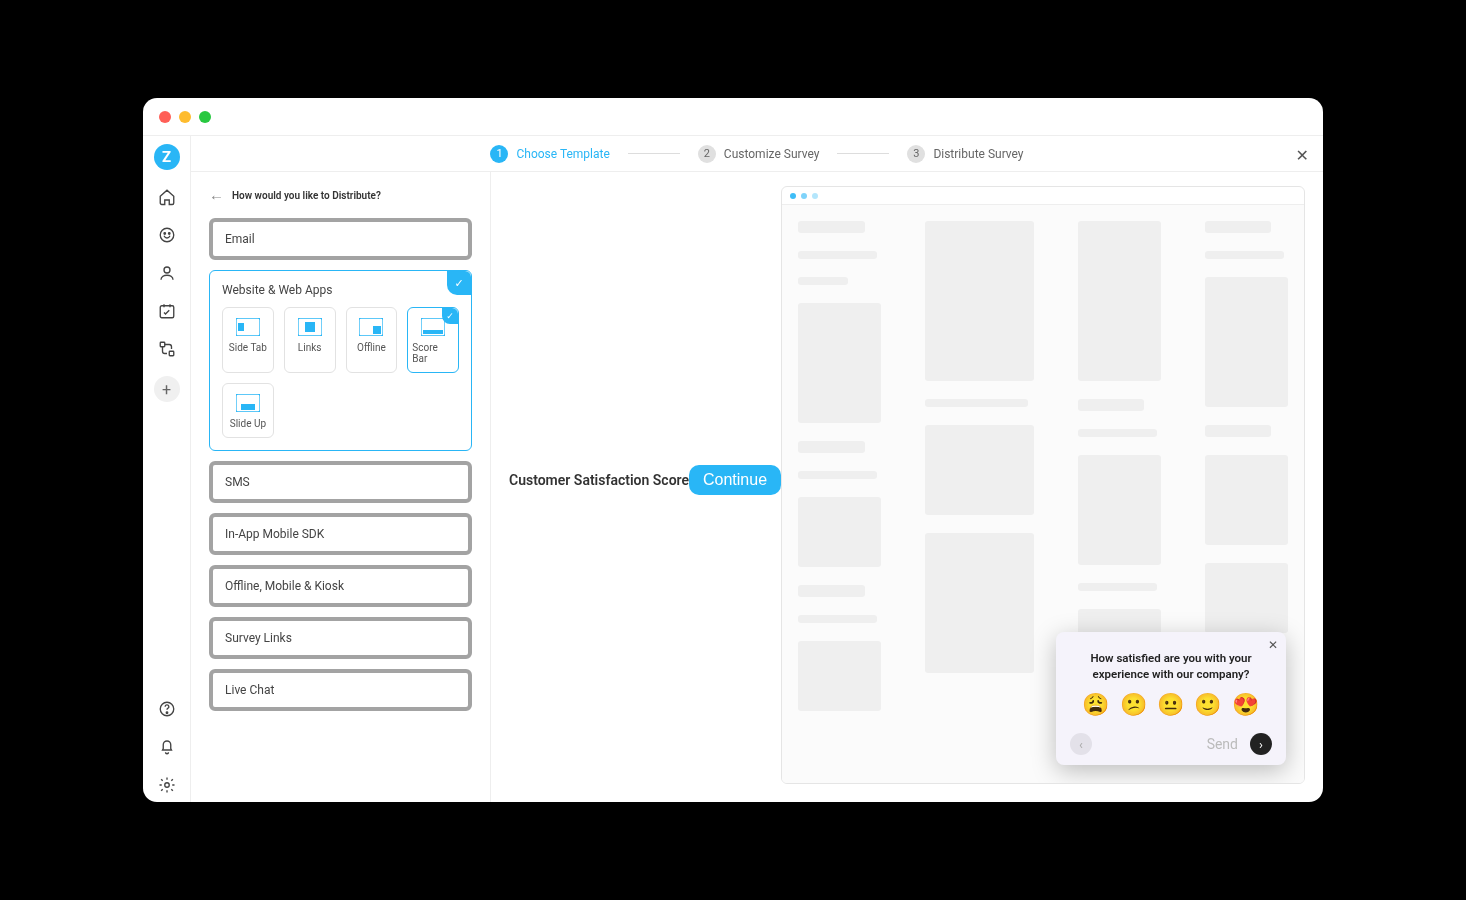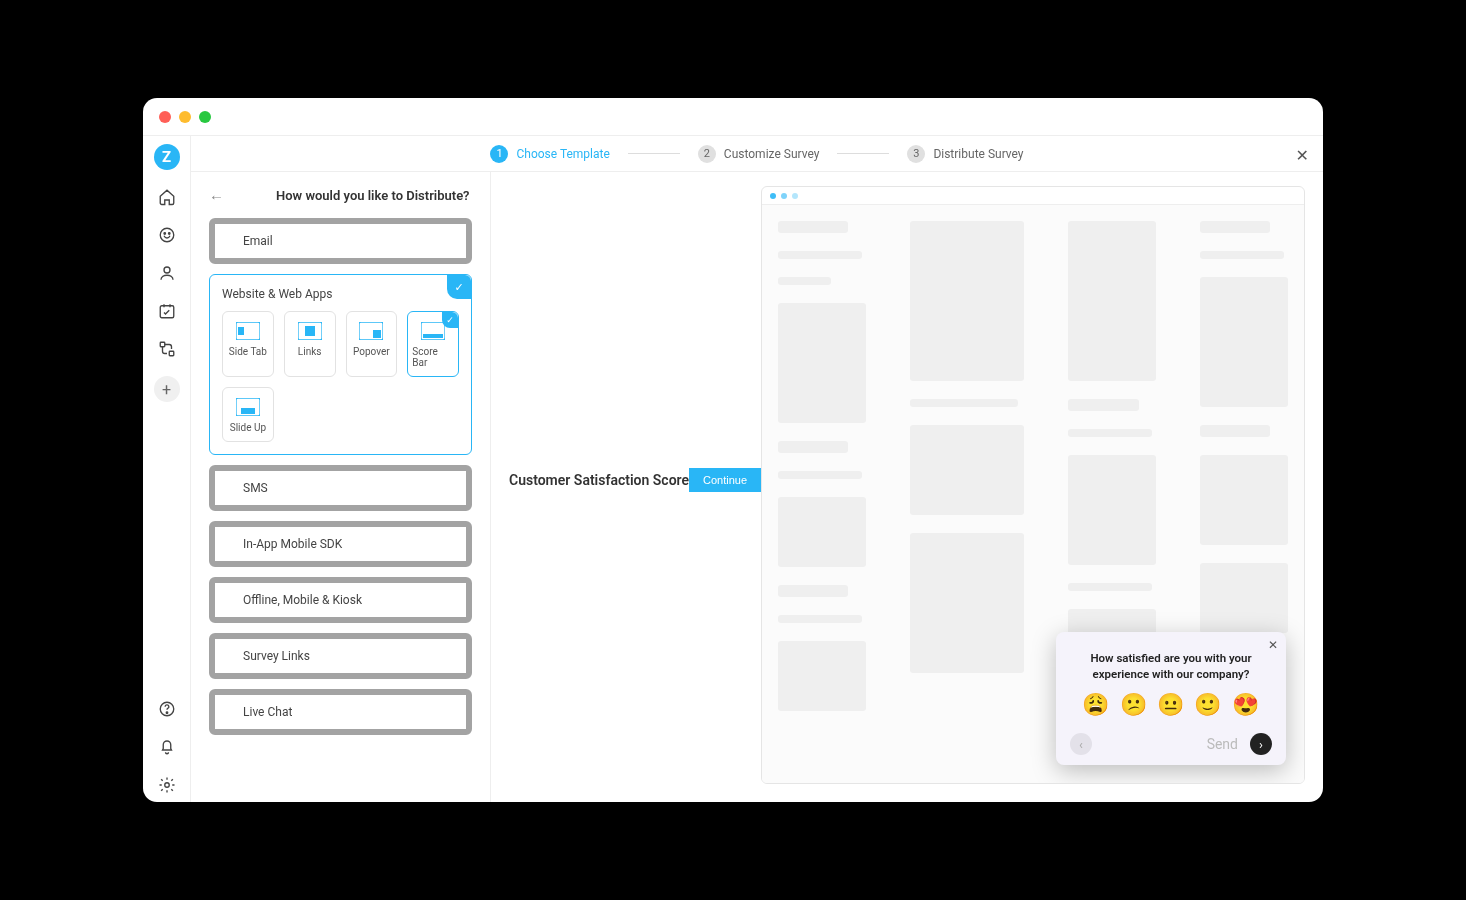--- a/index.html
+++ b/index.html
@@ -30,33 +30,33 @@
 .step{display:flex;align-items:center;gap:8px;}
 .stepnum{width:18px;height:18px;border-radius:50%;display:flex;align-items:center;justify-content:center;font-size:11px;background:#e0e0e0;color:#666;}
 .step.active .stepnum{background:#29b6f6;color:#fff;}
 .step.active .steplabel{color:#29b6f6;}
 .stepline{width:52px;height:1px;background:#ddd;}
 .stepbar .close{position:absolute;right:14px;top:10px;font-size:16px;color:#555;cursor:pointer;}
 .body{flex:1;display:flex;min-height:0;}
 .left{width:300px;border-right:1px solid #eee;padding:14px 18px;overflow:auto;}
 .left-head{display:flex;align-items:center;gap:8px;margin-bottom:14px;}
 .left-head .back{color:#888;font-size:15px;cursor:pointer;}
-.left-head h3{font-size:13px;color:#333;font-weight:600;margin-left:44px;}
-.card{border:6px solid #a3a3a3;border-radius:6px;padding:10px 28px;font-size:12px;color:#444;margin-bottom:10px;background:#fff;cursor:pointer;}
+.left-head h3{font-size:10px;color:#333;font-weight:600;}
+.card{border:4px solid #a3a3a3;border-radius:6px;padding:10px 12px;font-size:12px;color:#444;margin-bottom:10px;background:#fff;cursor:pointer;}
 .card.expanded{border:1px solid #29b6f6;position:relative;padding:12px;}
 .corner{position:absolute;top:0;right:0;width:24px;height:24px;background:#29b6f6;border-radius:0 6px 0 10px;display:flex;align-items:center;justify-content:center;color:#fff;font-size:11px;}
 .grid{display:grid;grid-template-columns:repeat(4,1fr);gap:10px;margin-top:10px;}
 .opt{border:1px solid #e2e2e2;border-radius:6px;padding:10px 4px 8px;display:flex;flex-direction:column;align-items:center;gap:6px;font-size:10px;color:#555;position:relative;cursor:pointer;}
 .opt.selected{border-color:#29b6f6;}
 .opt .corner2{position:absolute;top:0;right:0;width:16px;height:16px;background:#29b6f6;border-radius:0 6px 0 8px;color:#fff;font-size:9px;display:flex;align-items:center;justify-content:center;}
 .opt svg{display:block}
 .right{flex:1;padding:14px 18px 18px 18px;display:flex;min-width:0;position:relative;}
 .right-head{display:flex;align-items:center;justify-content:space-between;margin-bottom:10px;}
 .right-head h2{font-size:14px;color:#333;font-weight:600;}
-.continue{background:#29b6f6;color:#fff;border:none;border-radius:0;padding:6px 14px;font-size:11px;cursor:pointer;}
+.continue{background:#29b6f6;color:#fff;border:none;border-radius:10px;padding:6px 14px;font-size:16px;cursor:pointer;}
 .preview{flex:1;border:1px solid #e5e5e5;border-radius:6px;background:#fff;display:flex;flex-direction:column;overflow:hidden;position:relative;}
 .pv-bar{height:18px;border-bottom:1px solid #eee;display:flex;align-items:center;gap:5px;padding:0 8px;}
 .pv-bar .pd{width:6px;height:6px;border-radius:50%;background:#29b6f6;opacity:.9}
 .pv-bar .pd:nth-child(2){opacity:.6}.pv-bar .pd:nth-child(3){opacity:.35}
 .pv-body{flex:1;background:#fbfbfb;padding:16px;overflow:hidden;}
 .skel-cols{display:grid;grid-template-columns:1fr 1.3fr 1fr 1fr;gap:44px;height:100%;}
 .skel-col{display:flex;flex-direction:column;gap:18px;}
 .skel-block{background:#efefef;border-radius:3px;}
 .s1{height:12px;width:80%}.s2{height:8px;width:95%}.s3{height:8px;width:60%}.sbig{height:120px;width:100%}.smid{height:70px;width:100%}
 .widget{position:absolute;right:18px;bottom:18px;width:230px;background:#f5f3fb;border-radius:8px;box-shadow:0 6px 24px rgba(0,0,0,.25);padding:12px 14px 10px;}
@@ -181,21 +181,21 @@
                     <rect x="0" y="0" width="24" height="18" rx="2" fill="none" stroke="#29b6f6" stroke-width="1.3"></rect>
                     <rect x="7" y="4" width="10" height="10" fill="#29b6f6"></rect>
                   </svg>
                 <span>Links</span>
               </div>
               <div class="opt">
                 <svg width="24" height="18" viewBox="0 0 24 18">
                     <rect x="0" y="0" width="24" height="18" rx="2" fill="none" stroke="#29b6f6" stroke-width="1.3"></rect>
                     <rect x="14" y="8" width="8" height="8" fill="#29b6f6"></rect>
                   </svg>
-                <span>Popover</span>
+                <span>Offline</span>
               </div>
               <div class="opt selected">
                 <div class="corner2">✓</div>
                 <svg width="24" height="18" viewBox="0 0 24 18">
                     <rect x="0" y="0" width="24" height="18" rx="2" fill="none" stroke="#29b6f6" stroke-width="1.3"></rect>
                     <rect x="2" y="12" width="20" height="4" fill="#29b6f6"></rect>
                   </svg>
                 <span>Score Bar</span>
               </div>
               <div class="opt">

